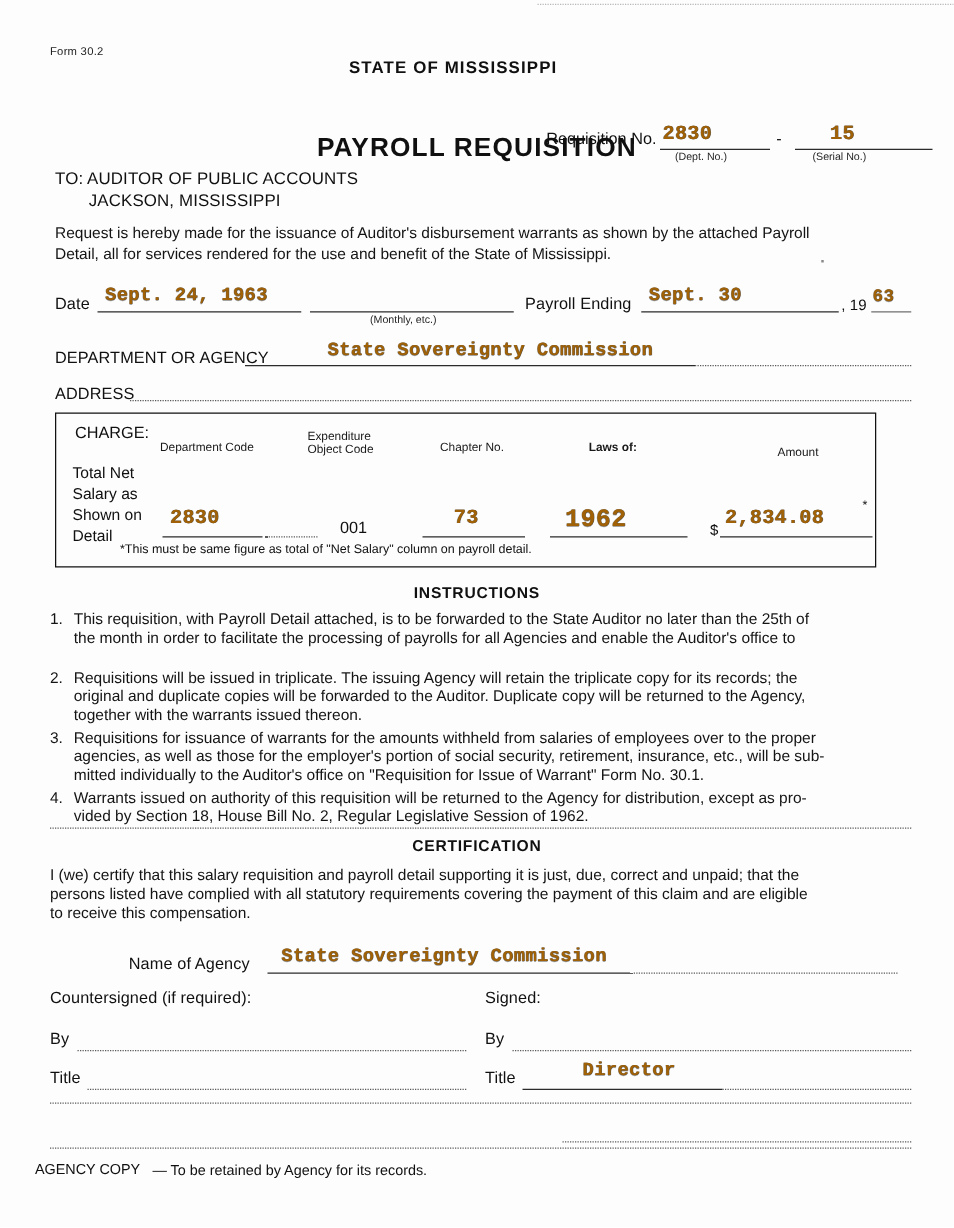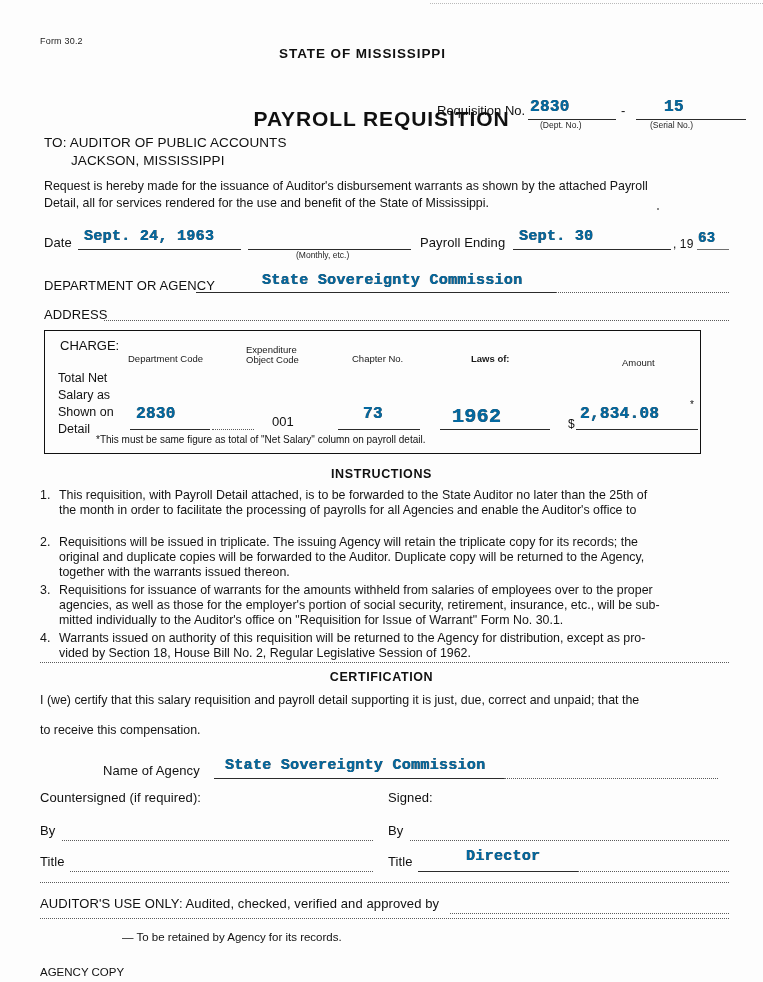--- a/index.html
+++ b/index.html
@@ -25,21 +25,21 @@
     height: 982px;
   }
   
   .t { position: absolute; white-space: nowrap; }
   .bold { font-weight: normal; }
 
   
   .typed {
     font-family: "Liberation Mono", "DejaVu Sans Mono", monospace;
     font-weight: bold;
-    color: #0369a1;
+    color: #a16207;
     letter-spacing: 0.3px;
     text-shadow: 0.4px 0 0 rgba(0,0,0,0.55), -0.4px 0 0 rgba(0,0,0,0.3), 0 0.4px 0 rgba(0,0,0,0.35);
   }
 
   
   .rule {
     position: absolute;
     height: 0;
     border-bottom: 1px solid #2b2b2b;
   }
@@ -207,20 +207,21 @@
 
     <div class="inst-num" style="left:40px; top:631px;">4.</div>
     <div class="para" style="left:59px; top:631px; width:670px;">Warrants issued on authority of this requisition will be returned to the Agency for distribution, except as pro-</div>
     <div class="para nj" style="left:59px; top:646px; width:670px;">vided by Section 18, House Bill No. 2, Regular Legislative Session of 1962.</div>
 
     <div class="rule worn" style="left:40px; top:662px; width:689px;"></div>
 
     <div class="secthead" style="left:0; top:670px; width:763px; text-align:center;">CERTIFICATION</div>
 
     <div class="para" style="left:40px; top:693px; width:689px;">I (we) certify that this salary requisition and payroll detail supporting it is just, due, correct and unpaid; that the</div>
+    <div class="para" style="left:40px; top:708px; width:689px;">persons listed have complied with all statutory requirements covering the payment of this claim and are eligible</div>
     <div class="para nj" style="left:40px; top:723px; width:689px;">to receive this compensation.</div>
 
     <div class="t label" style="left:103px; top:763px;">Name of Agency</div>
     <div class="t typed" style="left:225px; top:757px; font-size:15px;">State Sovereignty Commission</div>
     <div class="rule" style="left:214px; top:778px; width:290px;"></div>
     <div class="rule worn" style="left:504px; top:778px; width:214px;"></div>
 
     <div class="t label" style="left:40px; top:790px;">Countersigned (if required):</div>
     <div class="t label" style="left:388px; top:790px;">Signed:</div>
 
@@ -236,21 +237,20 @@
     <div class="t typed" style="left:88px; top:849px; font-size:15px;"></div>
     <div class="rule worn" style="left:70px; top:871px; width:303px;"></div>
 
     <div class="t label" style="left:388px; top:854px;">Title</div>
     <div class="t typed" style="left:466px; top:848px; font-size:15px;">Director</div>
     <div class="rule" style="left:418px; top:871px; width:160px;"></div>
     <div class="rule worn" style="left:578px; top:871px; width:151px;"></div>
 
     <div class="rule worn" style="left:40px; top:882px; width:689px;"></div>
 
-    <div class="t label" style="left:40px; top:896px;">AUDITOR'S USE ONLY: Audited, checked, verified and approved by</div>
     <div class="rule worn" style="left:450px; top:913px; width:279px;"></div>
     <div class="rule worn" style="left:40px; top:918px; width:689px;"></div>
 
-    <div class="t bold" style="left:40px; top:930px; font-size:11.5px;margin-top:36px;">AGENCY COPY</div>
+    <div class="t bold" style="left:28px; top:930px; font-size:11.5px;">AGENCY COPY</div>
     <div class="t" style="left:122px; top:931px; font-size:11.5px;">— To be retained by Agency for its records.</div>
 
   </div>
 </div>
 
 </body></html>

